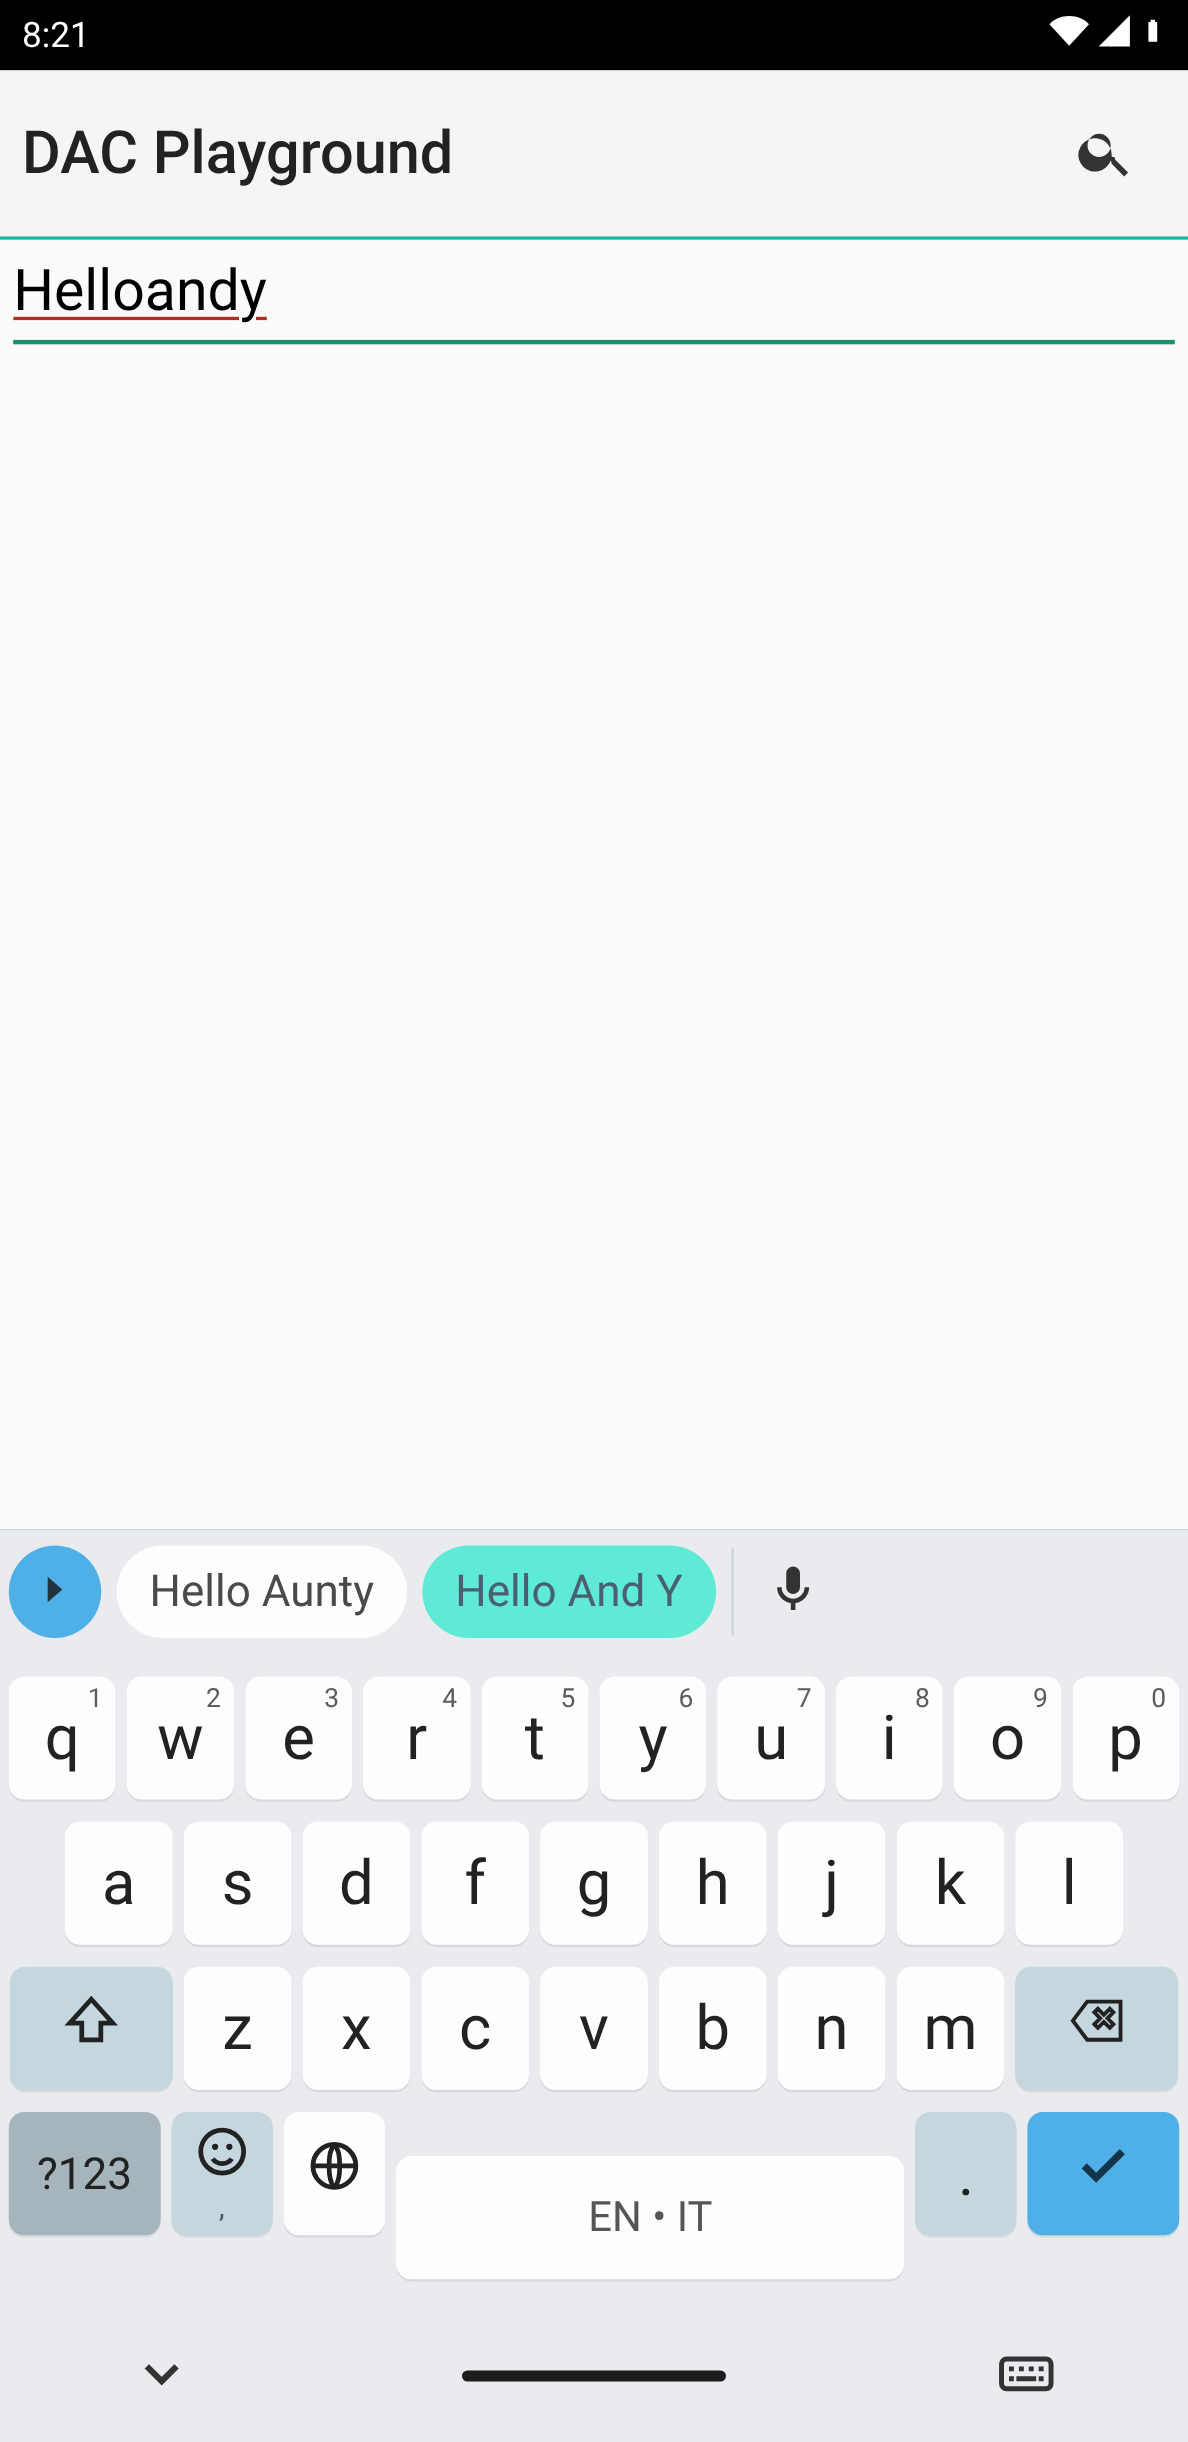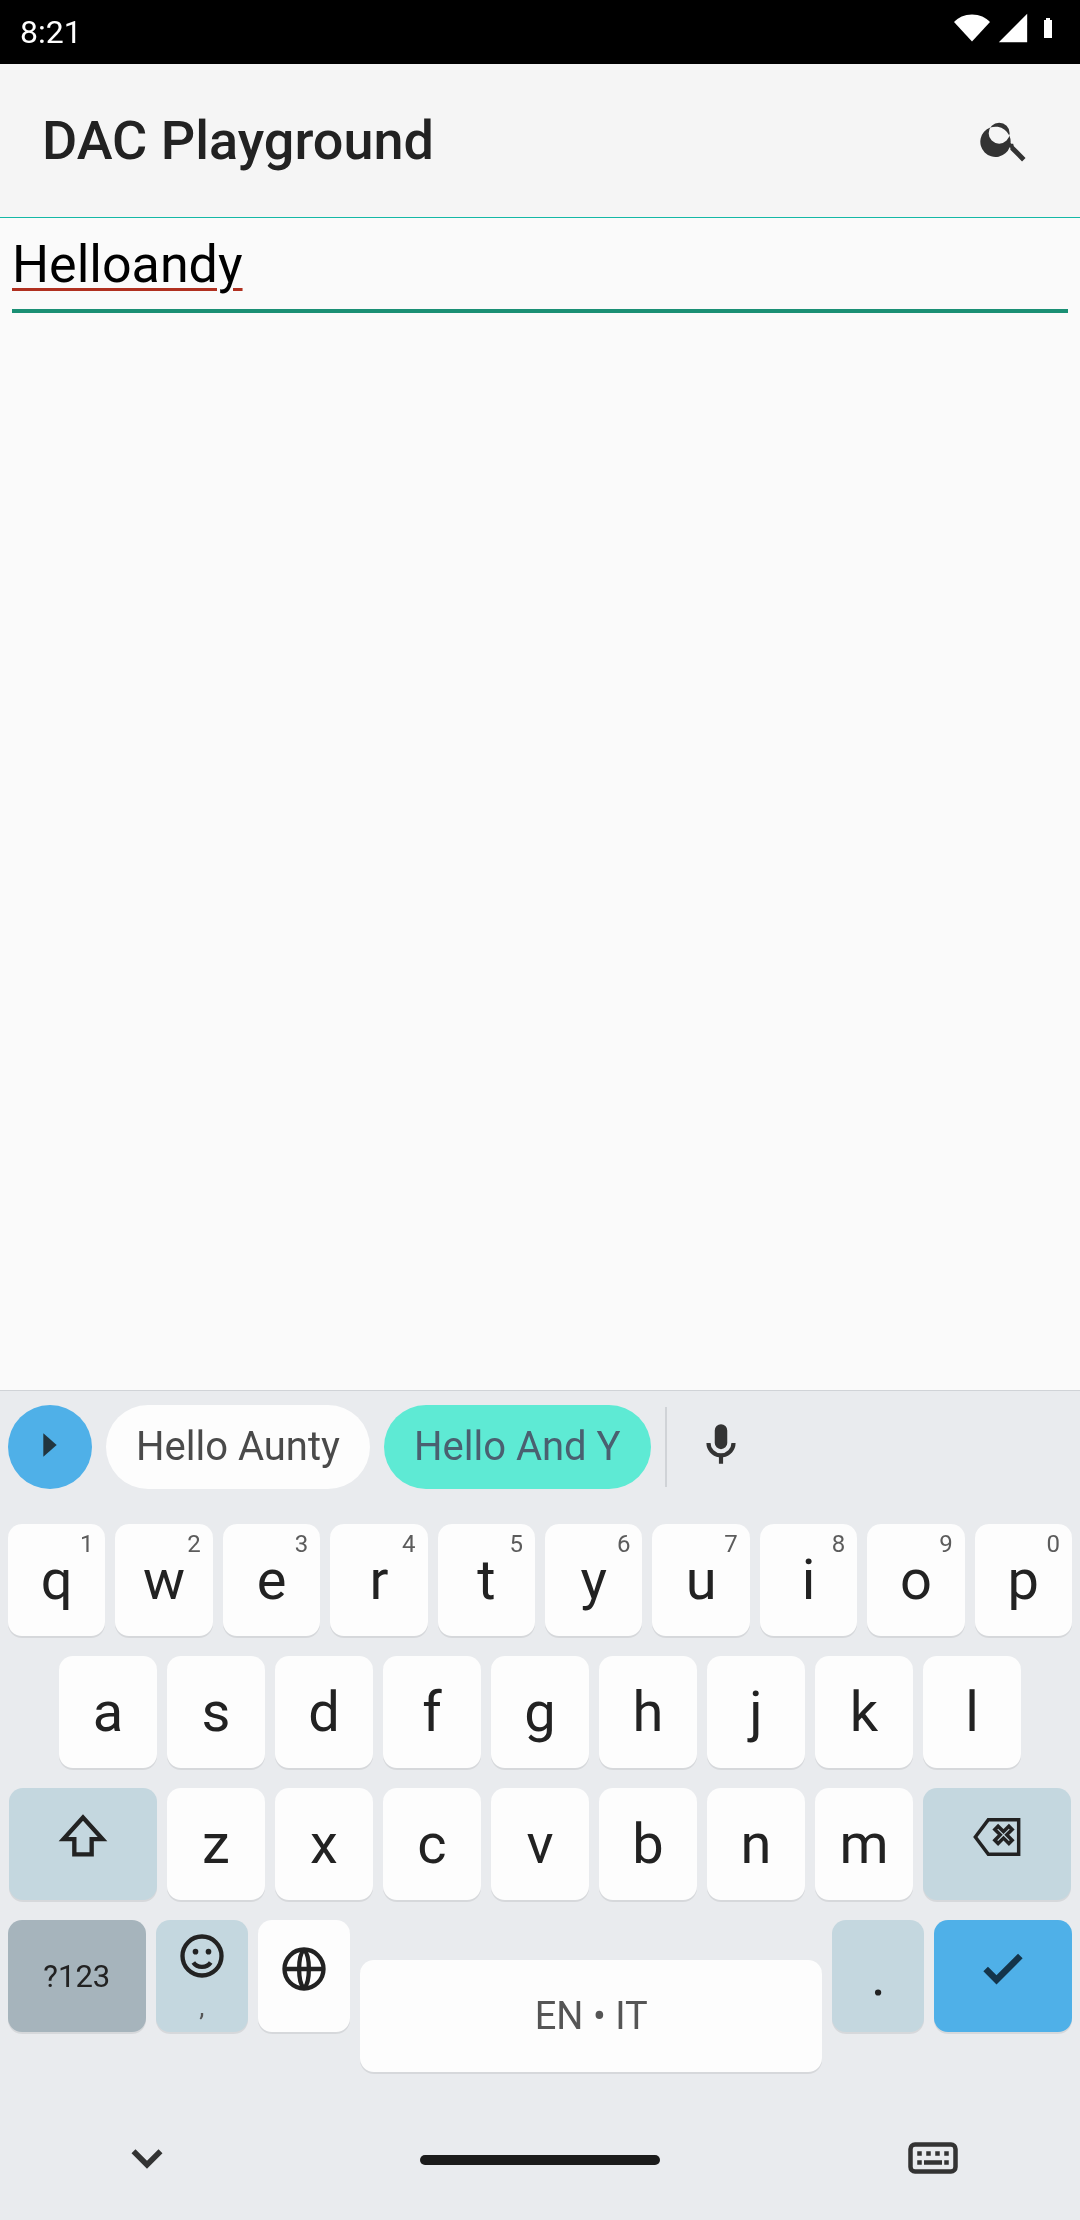--- a/index.html
+++ b/index.html
@@ -16,24 +16,24 @@
     font-size: 32px;
   }
   .status-bar .clock { font-weight: 400; }
   .status-bar .right { margin-left: auto; display: flex; align-items: center; gap: 6px; }
   .status-bar svg { fill: #fff; }
 
   
   .app-bar {
     height: 154px;
     background: #f5f5f5;
-    border-bottom: 1px solid #14b8a6;
+    border-bottom: 3px solid #14b8a6;
     display: flex;
     align-items: center;
-    padding: 0 40px 0 42px;
+    padding: 0 40px 0 20px;
   }
   .app-bar .title { font-size: 54px; color: #222; font-weight: 500; flex: 1; }
   .app-bar .search-btn { width: 70px; height: 70px; display: flex; align-items: center; justify-content: center; }
   .app-bar .search-btn svg { width: 56px; height: 56px; fill: #333; }
 
   
   .input-area { background: #fafafa; padding: 8px 12px 0 12px; }
   .text-input {
     width: 100%;
     font-size: 52px;
@@ -117,21 +117,21 @@
   .w7  { width: 98px; }
   .wshift { width: 148px; }
   .wback  { width: 148px; }
   .tinted { background: #c4d7df; }
   .graykey { background: #a6b4bc; color: #222; }
   .enter { background: #4fb0e8; }
   .key svg { width: 52px; height: 52px; fill: #222; }
 
   .krow4 .key { height: 112px; }
   .space { width: 470px; font-size: 38px; color: #555; margin-top: 40px; }
-  .symkey { width: 140px; font-size: 31px; justify-content: center; }
+  .symkey { width: 140px; font-size: 40px; justify-content: center; }
   .emoji { width: 94px; }
   .lang  { width: 94px; }
   .dot   { width: 94px; }
   .enterk{ width: 140px; }
 
   
   .navbar {
     height: 120px;
     background: #e9ebee;
     display: flex;

